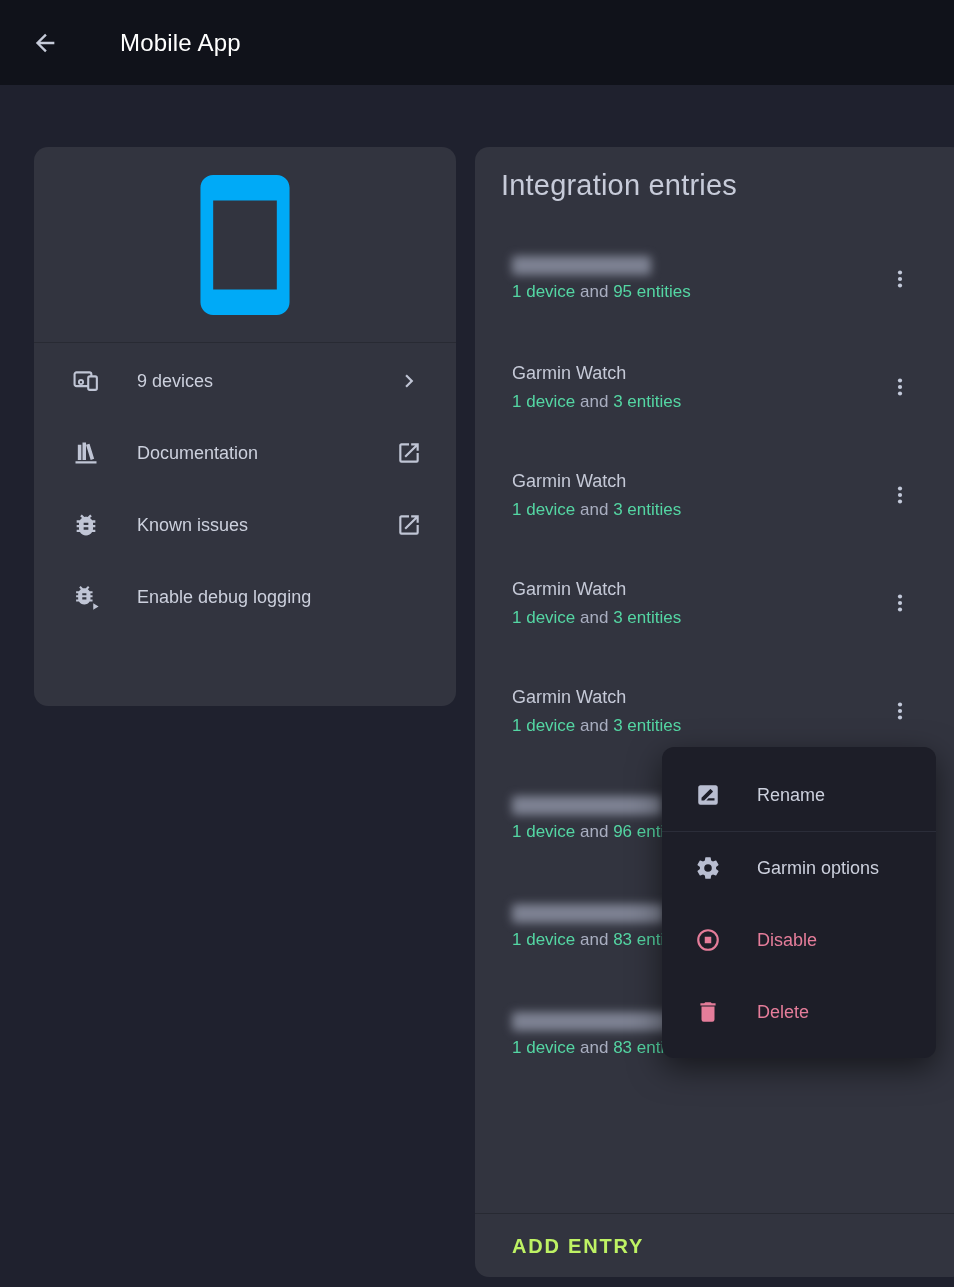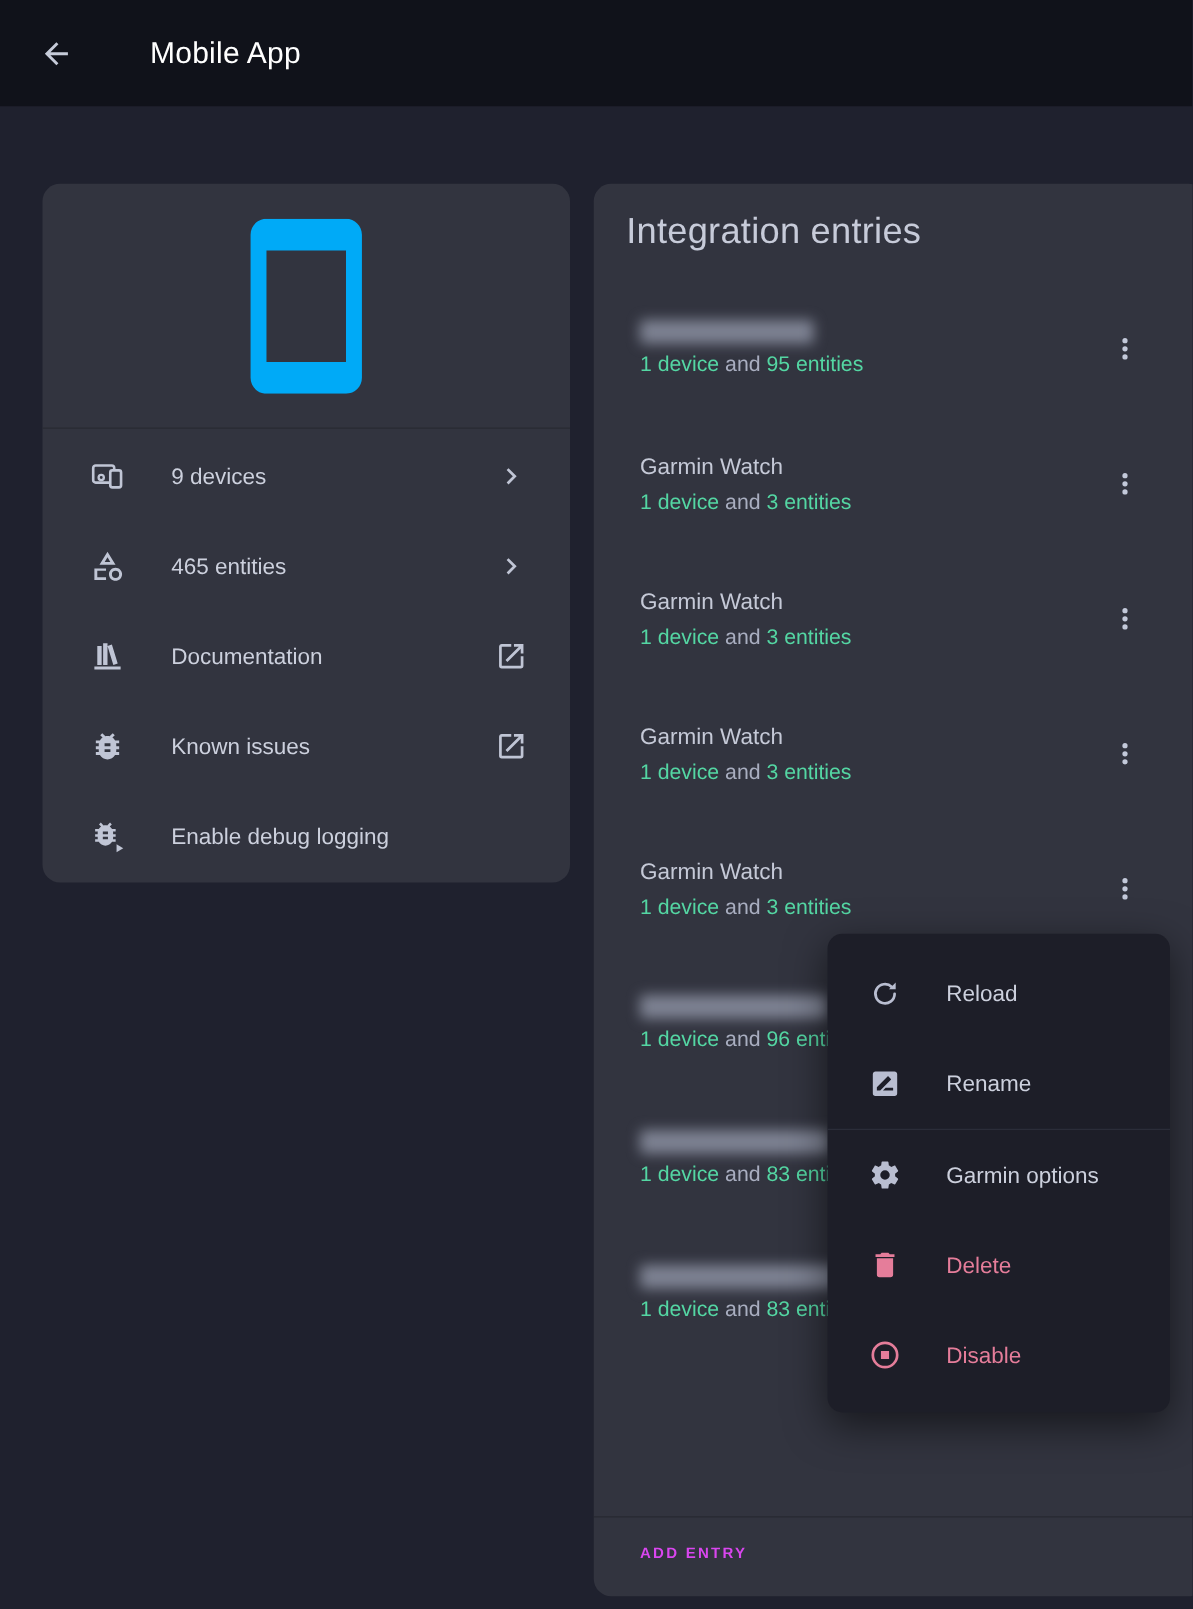--- a/index.html
+++ b/index.html
@@ -98,22 +98,22 @@
   }
   .kebab-button svg{width:24px;height:24px;}
 
   .card-footer{
     position:absolute;left:0;right:0;bottom:0;height:64px;
     border-top:1px solid #272932;
   }
   .add-entry-button{
     position:absolute;left:21px;top:11px;
     padding:10px 16px;border-radius:4px;cursor:pointer;
-    font-size:12px;font-weight:700;letter-spacing:1.8px;
-    color:#d946ef;background:transparent;border:none;
+    font-size:20px;font-weight:700;letter-spacing:1.8px;
+    color:#bef264;background:transparent;border:none;
     font-family:"Liberation Sans", sans-serif;
   }
 
   
   .context-menu{
     position:absolute;left:187px;top:600px;width:274px;
     background:var(--menu-bg);border-radius:12px;
     padding:12px 0 10px 0;z-index:20;
     box-shadow:0 10px 32px rgba(0,0,0,.55);
   }
@@ -157,33 +157,20 @@
     <span class="row-label">9 devices</span>
     <span class="row-trailing">
           <svg viewBox="0 0 24 24" class="icon" width="100%" height="100%">
             <path d="M8.59,16.58L13.17,12L8.59,7.41L10,6L16,12L10,18L8.59,16.58Z"></path>
           </svg>
         </span>
   </div>
       <div class="overview-row">
     <span class="row-icon-slot">
           <svg viewBox="0 0 24 24" class="icon" width="100%" height="100%">
-            <path d="M11,13.5V21.5H3V13.5H11M12,2L17.5,11H6.5L12,2M17.5,13C20,13 22,15 22,17.5C22,20 20,22 17.5,22C15,22 13,20 13,17.5C13,15 15,13 17.5,13M11,15H5V19.5H11V15M12,5.84L10.07,9H13.93L12,5.84M17.5,15A2.5,2.5 0 0,0 15,17.5A2.5,2.5 0 0,0 17.5,20A2.5,2.5 0 0,0 20,17.5A2.5,2.5 0 0,0 17.5,15Z"></path>
-          </svg>
-        </span>
-    <span class="row-label">465 entities</span>
-    <span class="row-trailing">
-          <svg viewBox="0 0 24 24" class="icon" width="100%" height="100%">
-            <path d="M8.59,16.58L13.17,12L8.59,7.41L10,6L16,12L10,18L8.59,16.58Z"></path>
-          </svg>
-        </span>
-  </div>
-      <div class="overview-row">
-    <span class="row-icon-slot">
-          <svg viewBox="0 0 24 24" class="icon" width="100%" height="100%">
             <path d="M9 3V18H12V3H9M12 5L16 18L19 17L15 4L12 5M5 5V18H8V5H5M3 19V21H21V19H3Z"></path>
           </svg>
         </span>
     <span class="row-label">Documentation</span>
     <span class="row-trailing">
           <svg viewBox="0 0 24 24" class="icon" width="100%" height="100%">
             <path d="M14,3V5H17.59L7.76,14.83L9.17,16.24L19,6.41V10H21V3M19,19H5V5H12V3H5C3.89,3 3,3.9 3,5V19A2,2 0 0,0 5,21H19A2,2 0 0,0 21,19V12H19V19Z"></path>
           </svg>
         </span>
   </div>
@@ -333,53 +320,44 @@
     </div>
 
   <div class="card-footer">
     <button class="add-entry-button">ADD ENTRY</button>
   </div>
 
   <div class="context-menu" id="context-menu">
       <div class="menu-item">
     <span class="menu-icon-slot">
           <svg viewBox="0 0 24 24" class="icon" width="100%" height="100%">
-            <path d="M19.1 12a7.1 7.1 0 1 1-2.1-5.03" fill="none" stroke="currentColor" stroke-width="2" stroke-linecap="round"></path>
-            <path d="M19.9 3.6v5h-5z"></path>
-          </svg>
-        </span>
-    <span class="menu-label">Reload</span>
-  </div>
-      <div class="menu-item">
-    <span class="menu-icon-slot">
-          <svg viewBox="0 0 24 24" class="icon" width="100%" height="100%">
             <path d="M18,17H10.5L12.5,15H18M6,17V14.5L13.88,6.65C14.07,6.45 14.39,6.45 14.59,6.65L16.35,8.41C16.55,8.61 16.55,8.92 16.35,9.12L8.47,17M19,3H5C3.89,3 3,3.89 3,5V19A2,2 0 0,0 5,21H19A2,2 0 0,0 21,19V5C21,3.89 20.1,3 19,3Z"></path>
           </svg>
         </span>
     <span class="menu-label">Rename</span>
   </div>
       <div class="menu-divider"></div>
       <div class="menu-item">
     <span class="menu-icon-slot">
           <svg viewBox="0 0 24 24" class="icon" width="100%" height="100%">
             <path d="M12,15.5A3.5,3.5 0 0,1 8.5,12A3.5,3.5 0 0,1 12,8.5A3.5,3.5 0 0,1 15.5,12A3.5,3.5 0 0,1 12,15.5M19.43,12.97C19.47,12.65 19.5,12.33 19.5,12C19.5,11.67 19.47,11.34 19.43,11L21.54,9.37C21.73,9.22 21.78,8.95 21.66,8.73L19.66,5.27C19.54,5.05 19.27,4.96 19.05,5.05L16.56,6.05C16.04,5.66 15.5,5.32 14.87,5.07L14.5,2.42C14.46,2.18 14.25,2 14,2H10C9.75,2 9.54,2.18 9.5,2.42L9.13,5.07C8.5,5.32 7.96,5.66 7.44,6.05L4.95,5.05C4.73,4.96 4.46,5.05 4.34,5.27L2.34,8.73C2.21,8.95 2.27,9.22 2.46,9.37L4.57,11C4.53,11.34 4.5,11.67 4.5,12C4.5,12.33 4.53,12.65 4.57,12.97L2.46,14.63C2.27,14.78 2.21,15.05 2.34,15.27L4.34,18.73C4.46,18.95 4.73,19.03 4.95,18.95L7.44,17.94C7.96,18.34 8.5,18.68 9.13,18.93L9.5,21.58C9.54,21.82 9.75,22 10,22H14C14.25,22 14.46,21.82 14.5,21.58L14.87,18.93C15.5,18.67 16.04,18.34 16.56,17.94L19.05,18.95C19.27,19.03 19.54,18.95 19.66,18.73L21.66,15.27C21.78,15.05 21.73,14.78 21.54,14.63L19.43,12.97Z"></path>
           </svg>
         </span>
     <span class="menu-label">Garmin options</span>
   </div>
       <div class="menu-item danger">
     <span class="menu-icon-slot">
           <svg viewBox="0 0 24 24" class="icon" width="100%" height="100%">
-            <path d="M19,4H15.5L14.5,3H9.5L8.5,4H5V6H19M6,19A2,2 0 0,0 8,21H16A2,2 0 0,0 18,19V7H6V19Z"></path>
-          </svg>
-        </span>
-    <span class="menu-label">Delete</span>
+            <path d="M12,2A10,10 0 0,0 2,12A10,10 0 0,0 12,22A10,10 0 0,0 22,12A10,10 0 0,0 12,2M12,4A8,8 0 0,1 20,12A8,8 0 0,1 12,20A8,8 0 0,1 4,12A8,8 0 0,1 12,4M9,9V15H15V9H9Z"></path>
+          </svg>
+        </span>
+    <span class="menu-label">Disable</span>
   </div>
       <div class="menu-item danger">
     <span class="menu-icon-slot">
           <svg viewBox="0 0 24 24" class="icon" width="100%" height="100%">
-            <path d="M12,2A10,10 0 0,0 2,12A10,10 0 0,0 12,22A10,10 0 0,0 22,12A10,10 0 0,0 12,2M12,4A8,8 0 0,1 20,12A8,8 0 0,1 12,20A8,8 0 0,1 4,12A8,8 0 0,1 12,4M9,9V15H15V9H9Z"></path>
-          </svg>
-        </span>
-    <span class="menu-label">Disable</span>
+            <path d="M19,4H15.5L14.5,3H9.5L8.5,4H5V6H19M6,19A2,2 0 0,0 8,21H16A2,2 0 0,0 18,19V7H6V19Z"></path>
+          </svg>
+        </span>
+    <span class="menu-label">Delete</span>
   </div>
     </div>
 </section>
 
 </body></html>

